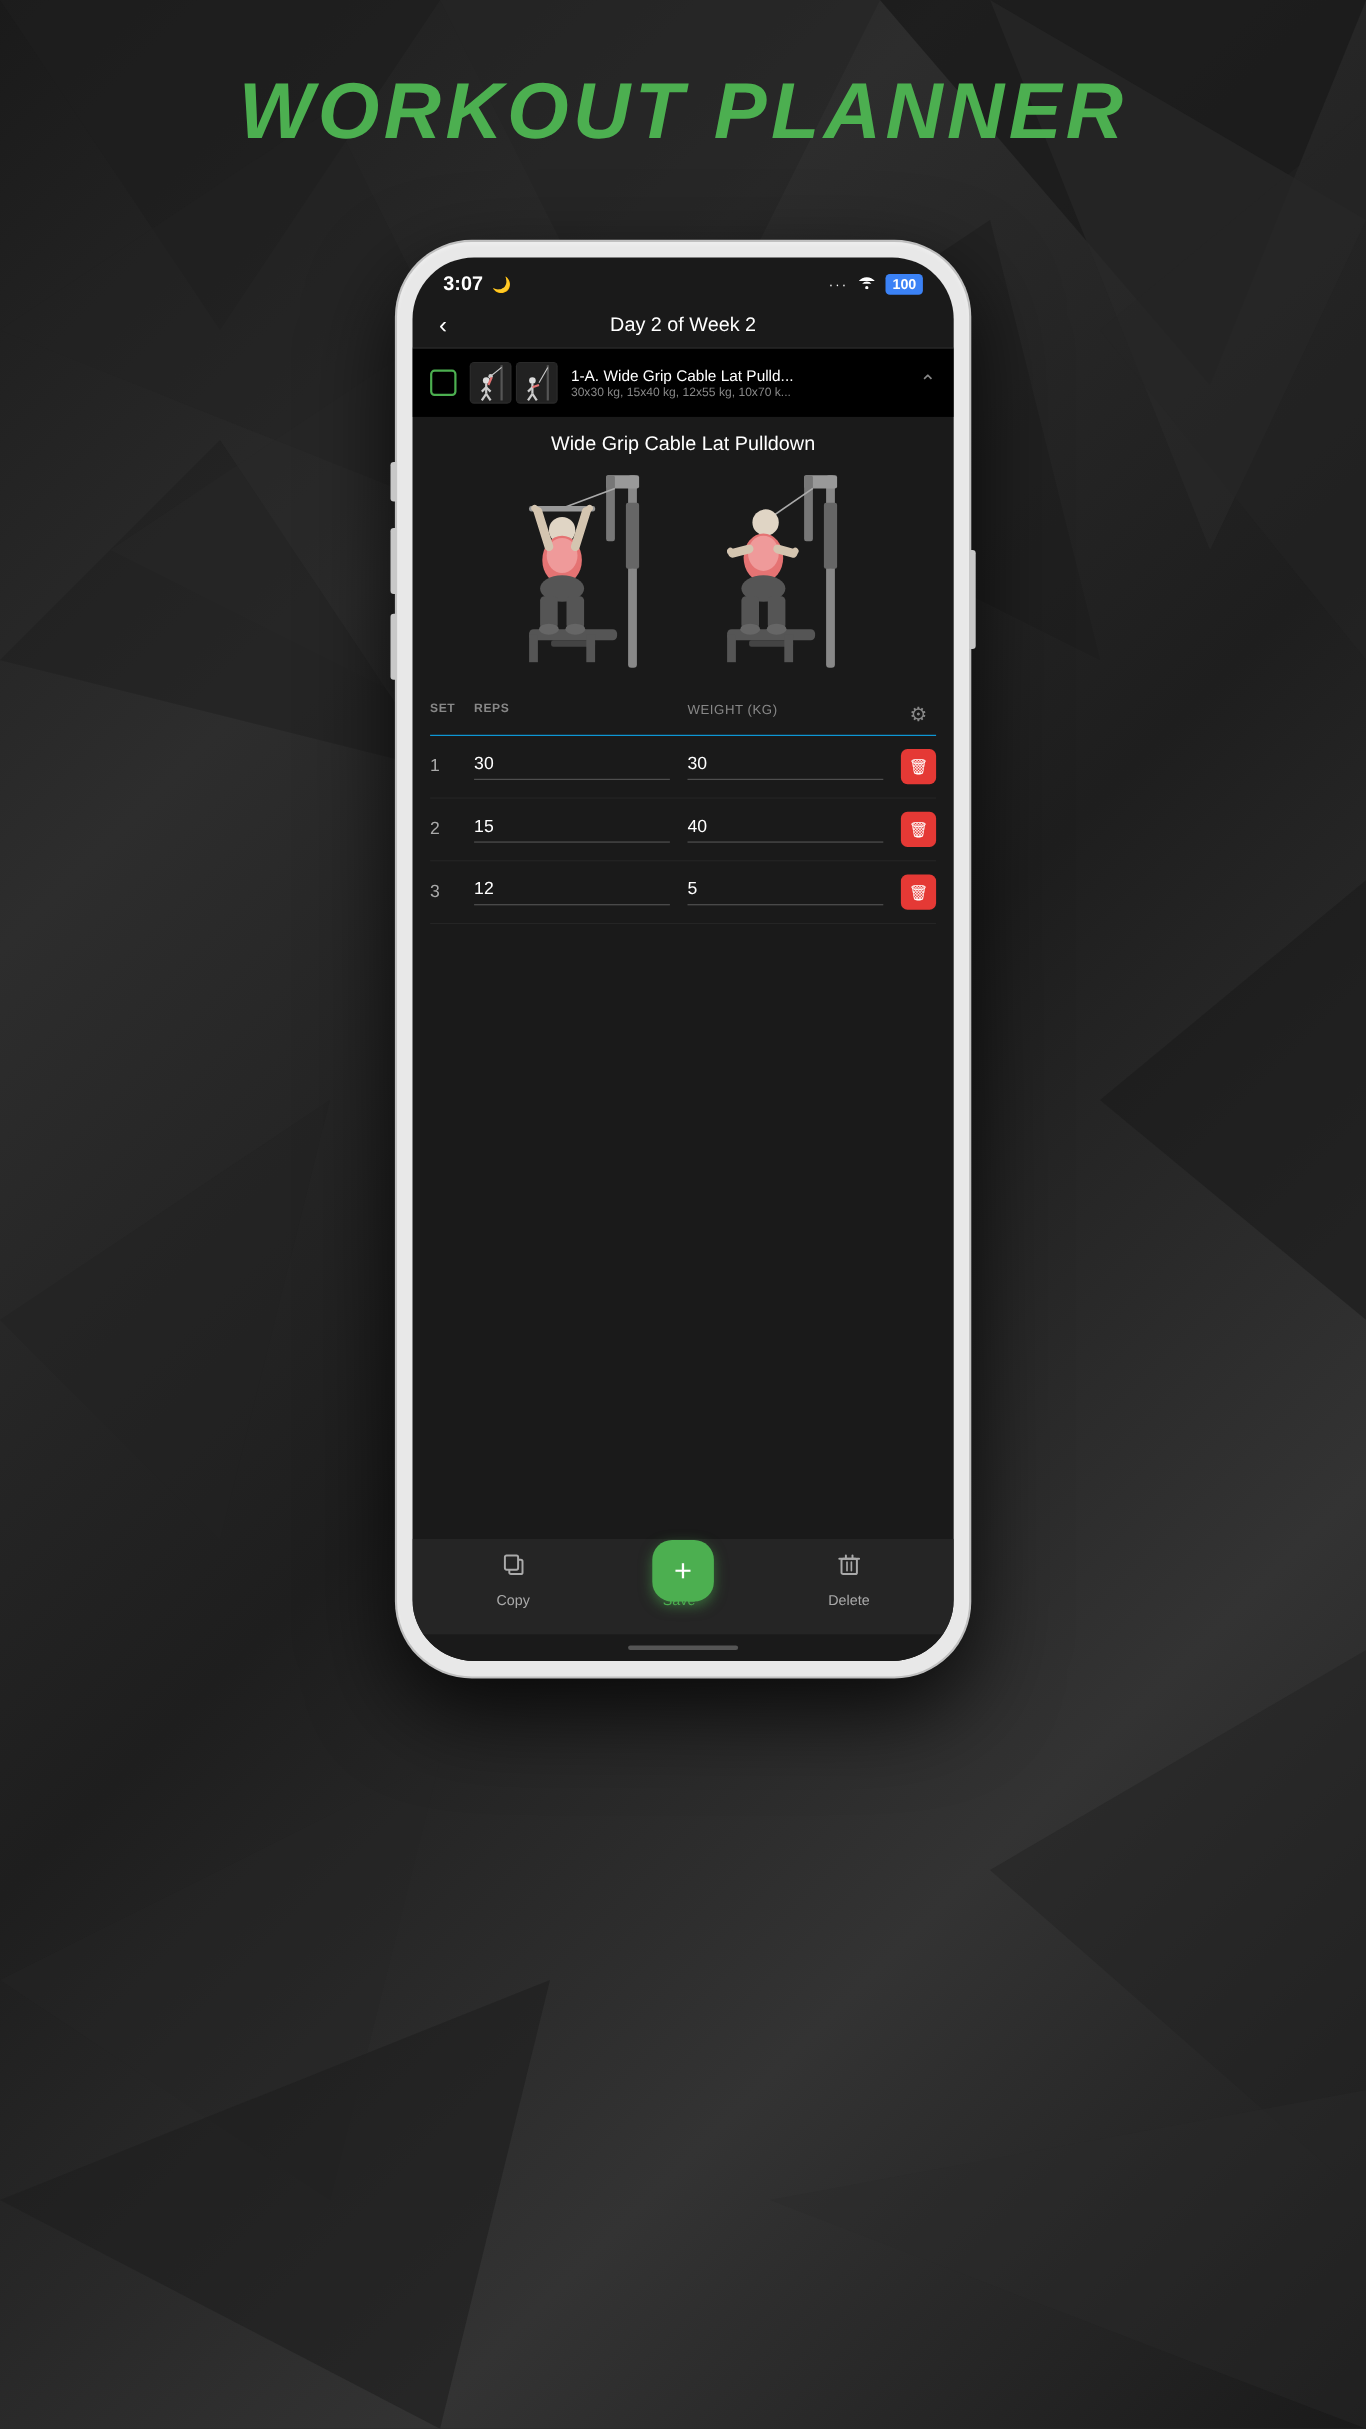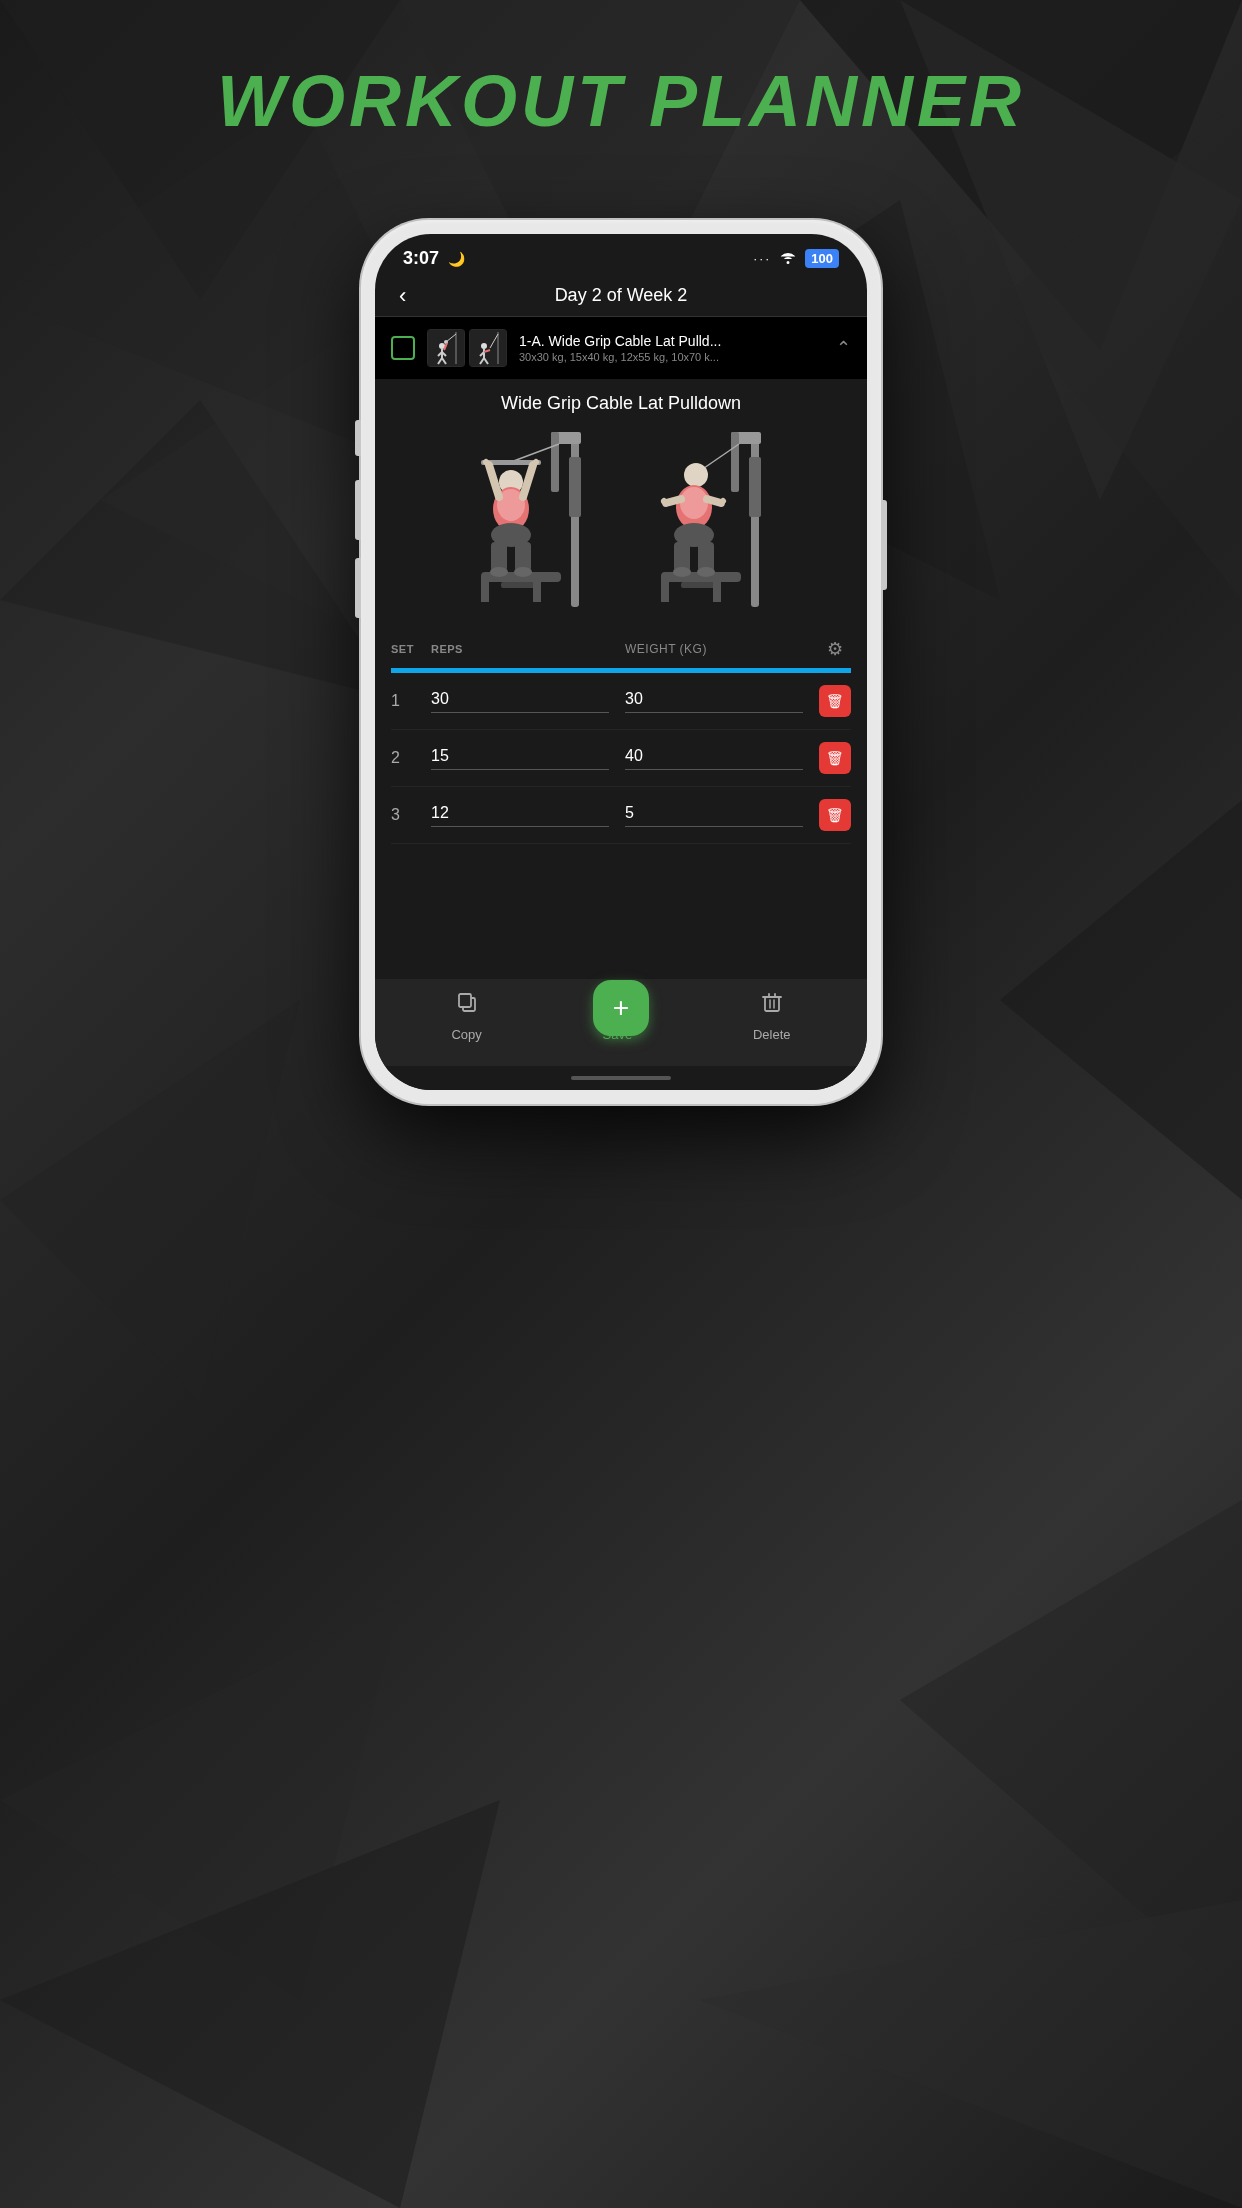--- a/index.html
+++ b/index.html
@@ -64,21 +64,21 @@
     .phone-wrapper {
       position: absolute;
       top: 220px;
       left: 50%;
       transform: translateX(-50%);
       z-index: 20;
     }
 
     .phone-outer {
       width: 520px;
-      height: 884px;
+      height: 1304px;
       background: #e8e8e8;
       border-radius: 68px;
       padding: 14px;
       box-shadow:
         0 0 0 2px #c0c0c0,
         0 30px 80px rgba(0,0,0,0.8),
         inset 0 2px 4px rgba(255,255,255,0.3);
       position: relative;
     }
 
@@ -304,23 +304,23 @@
     }
 
     
     .sets-section {
       padding: 0 16px;
       margin-top: 8px;
     }
 
     .sets-header {
       display: flex;
-      align-items: center;
+      align-items: flex-start;
       padding: 8px 0;
-      border-bottom: 5px solid #0ea5e9;
+      border-bottom: 1px solid #0ea5e9;
     }
 
     .col-set {
       width: 40px;
       color: #888;
       font-size: 11px;
       font-weight: 600;
       letter-spacing: 0.5px;
     }
 

